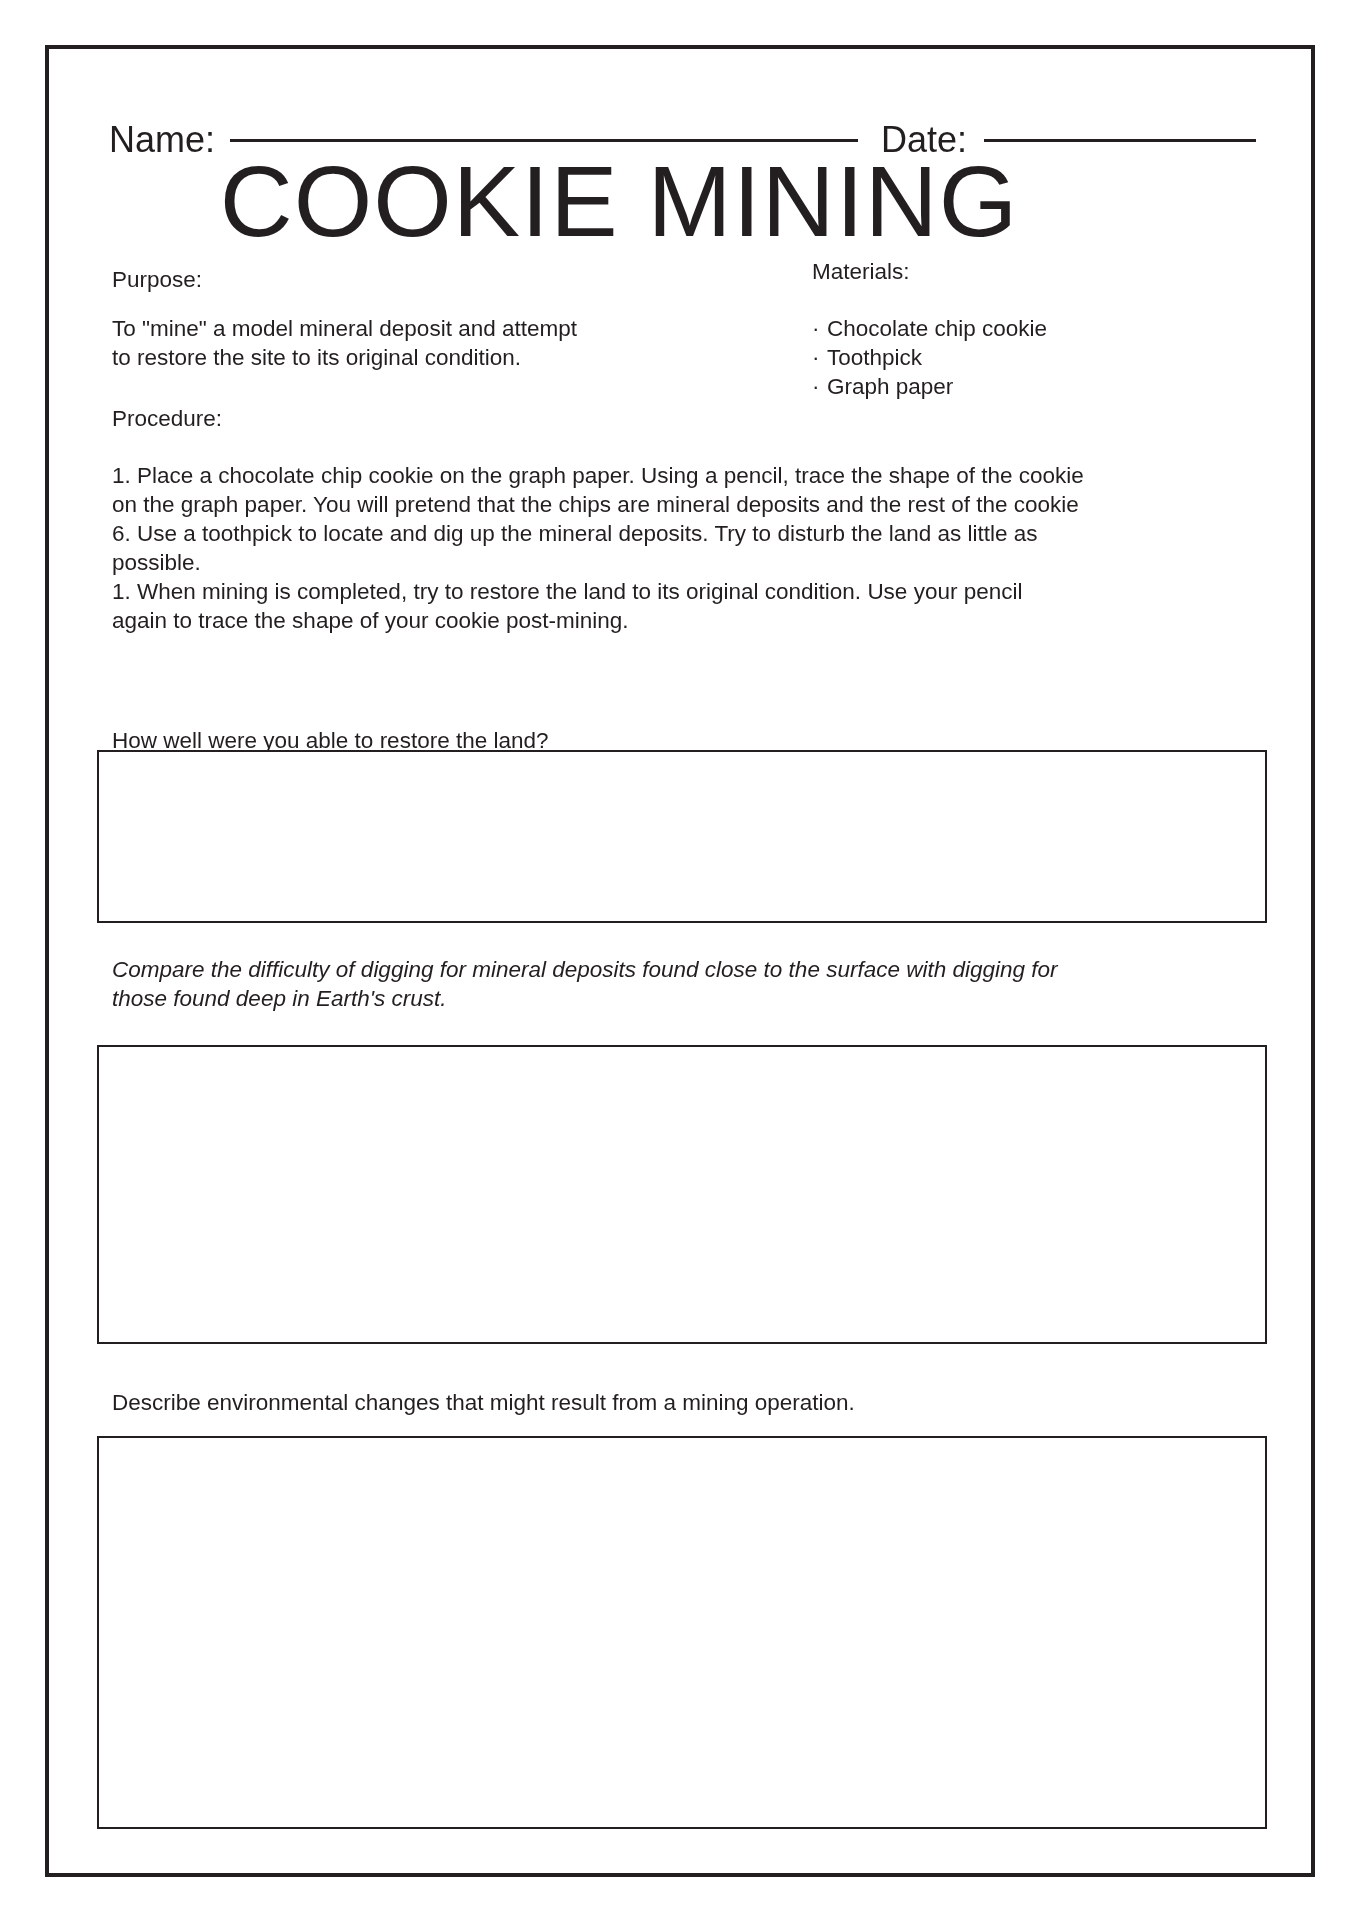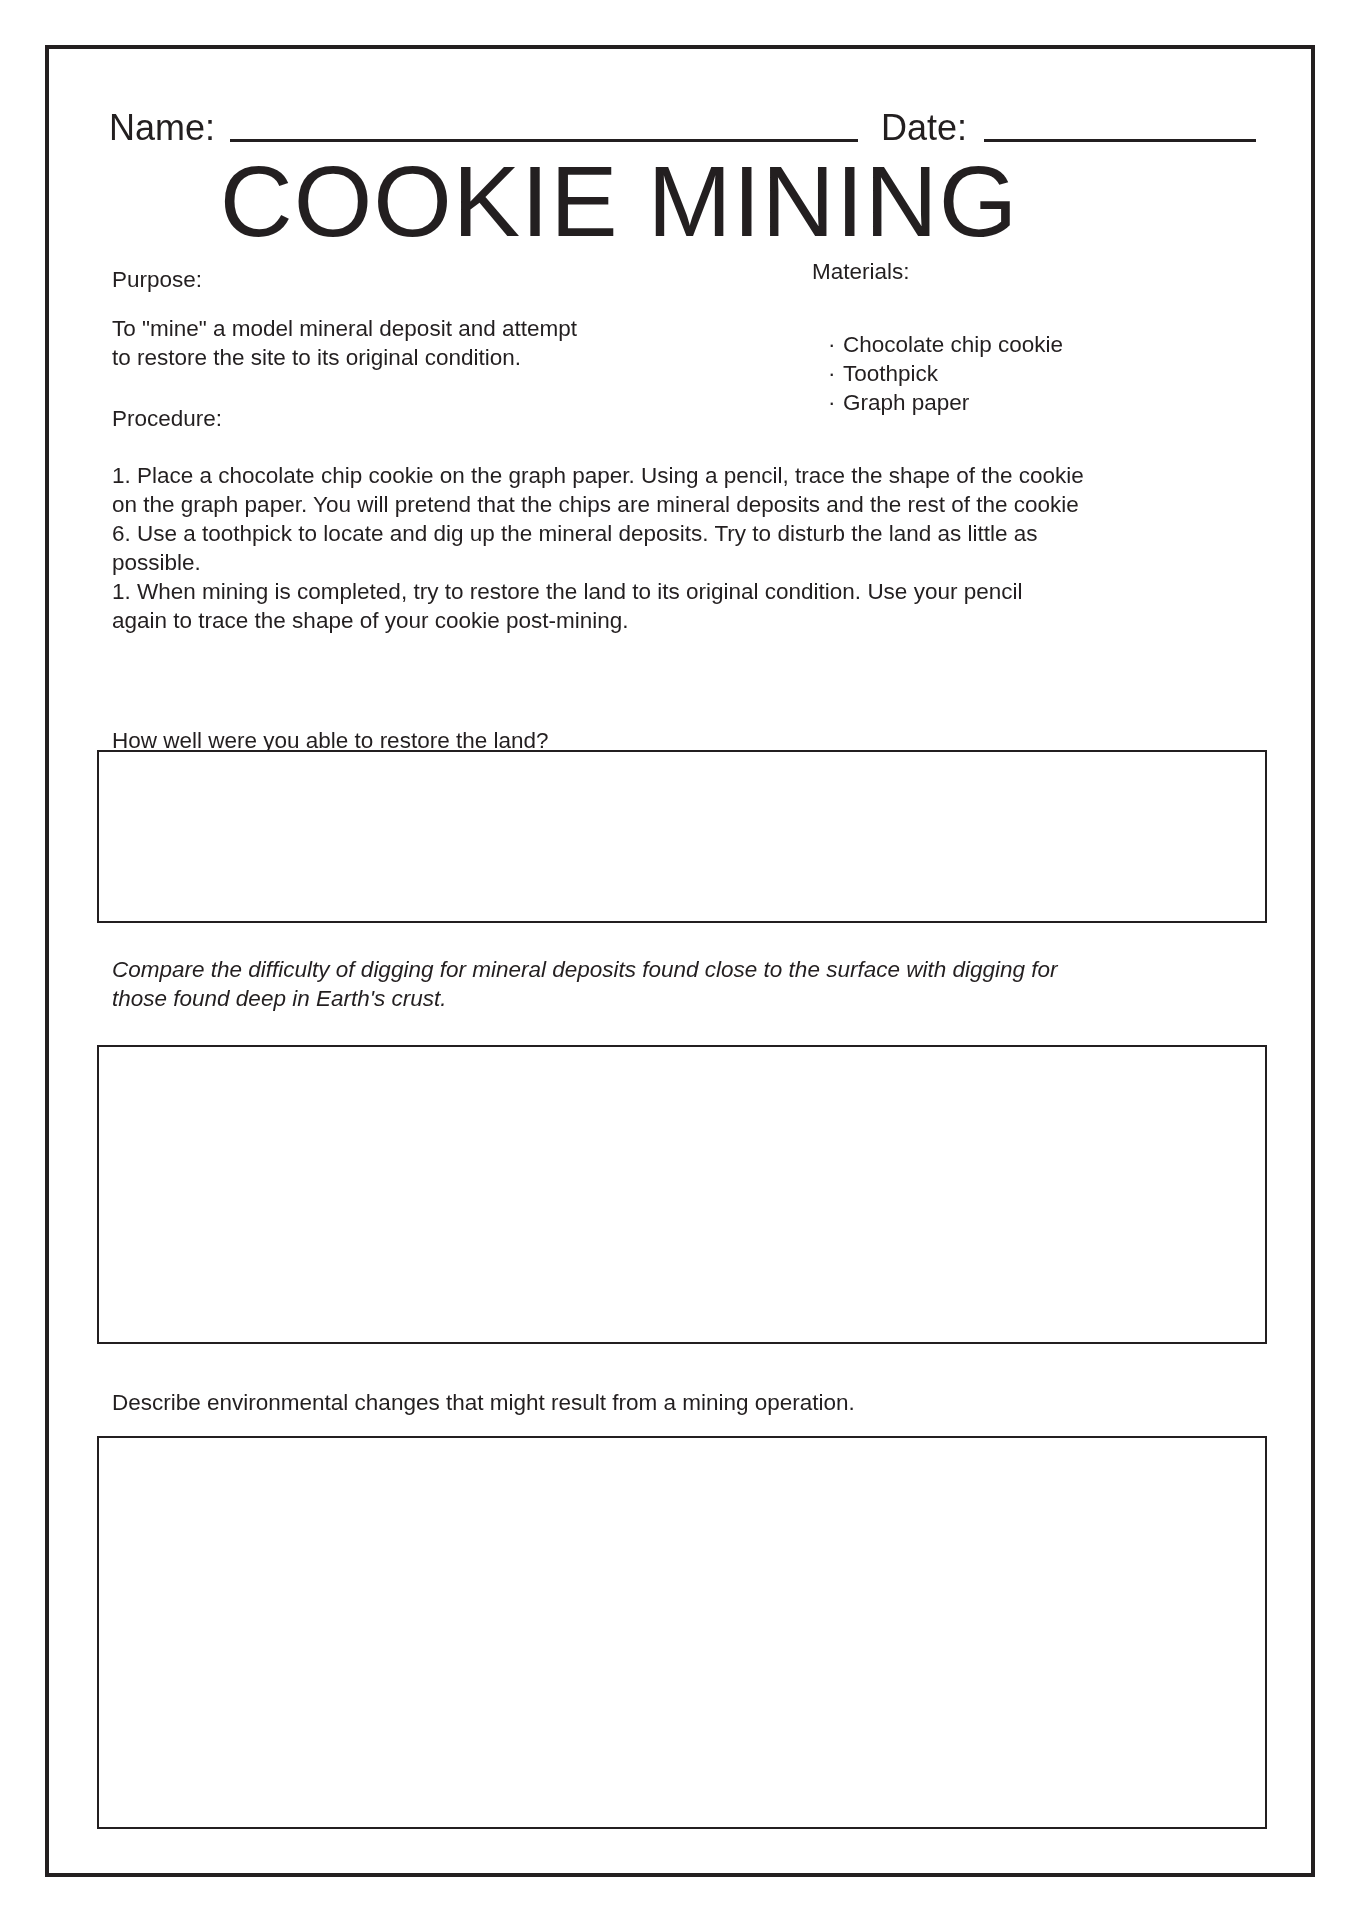--- a/index.html
+++ b/index.html
@@ -22,20 +22,21 @@
       width: 1262px;
       height: 1824px;
       border: 4px solid #231f20;
       box-sizing: content-box;
     }
     .abs { position: absolute; }
     .hdr-label {
       font-size: 36px;
       line-height: 40px;
       white-space: nowrap;
+      margin-top: 12px;
     }
     .hdr-line {
       position: absolute;
       height: 0;
       border-top: 3px solid #231f20;
     }
     .title {
       position: absolute;
       left: 0;
       width: 1238px;
@@ -56,21 +57,21 @@
     .answer-box {
       position: absolute;
       left: 97px;
       width: 1166px;
       border: 2px solid #231f20;
       box-sizing: content-box;
       background: #ffffff;
     }
     ul.materials {
       list-style: none;
-      margin: 16px;
+      margin: 0;
       padding: 0;
     }
     ul.materials li {
       font-size: 22.5px;
       line-height: 29px;
       white-space: nowrap;
     }
     ul.materials li .bullet {
       display: inline-block;
       width: 15px;

